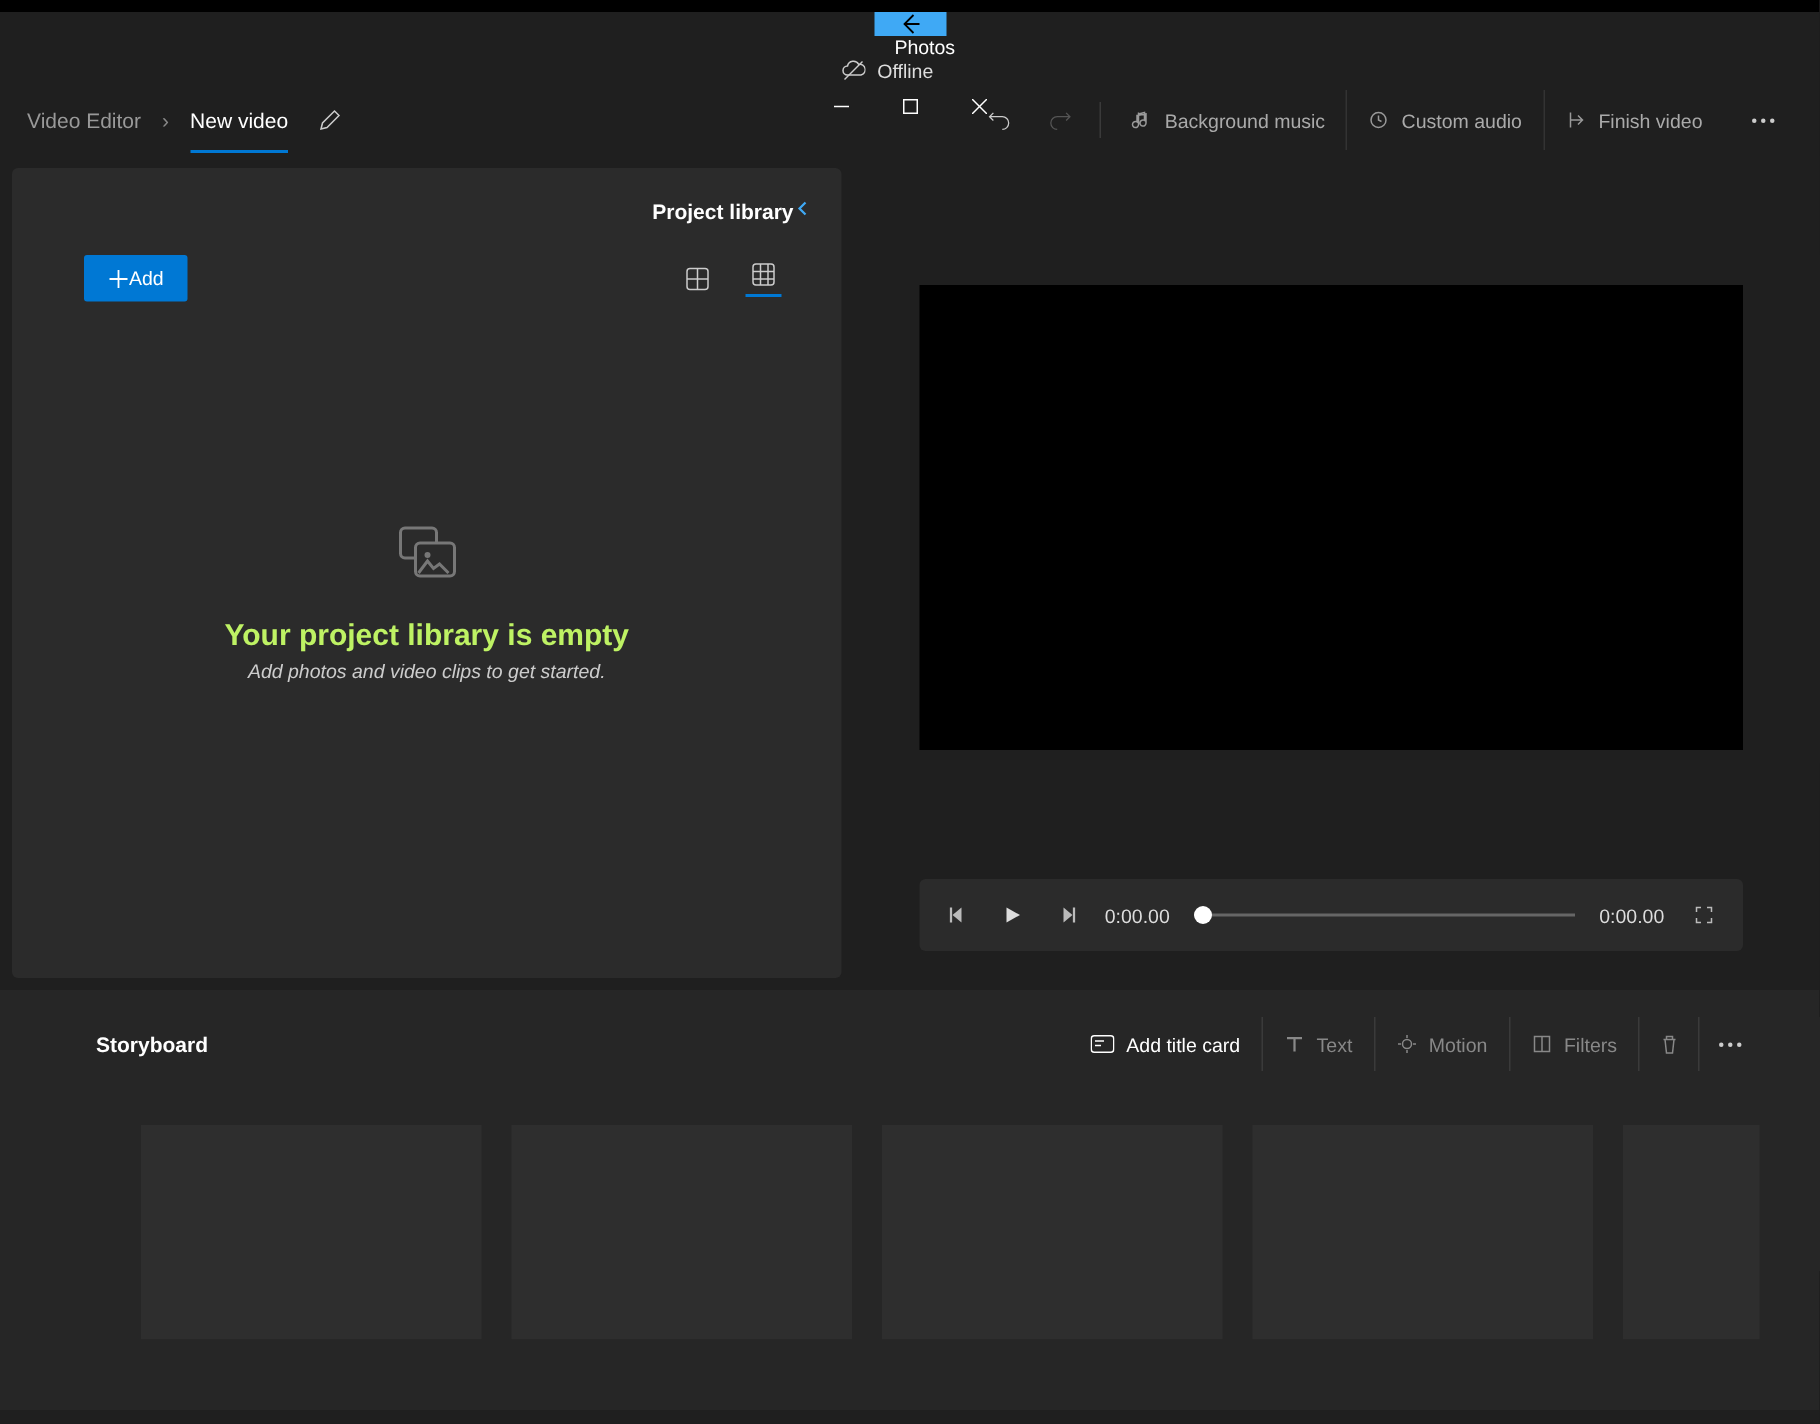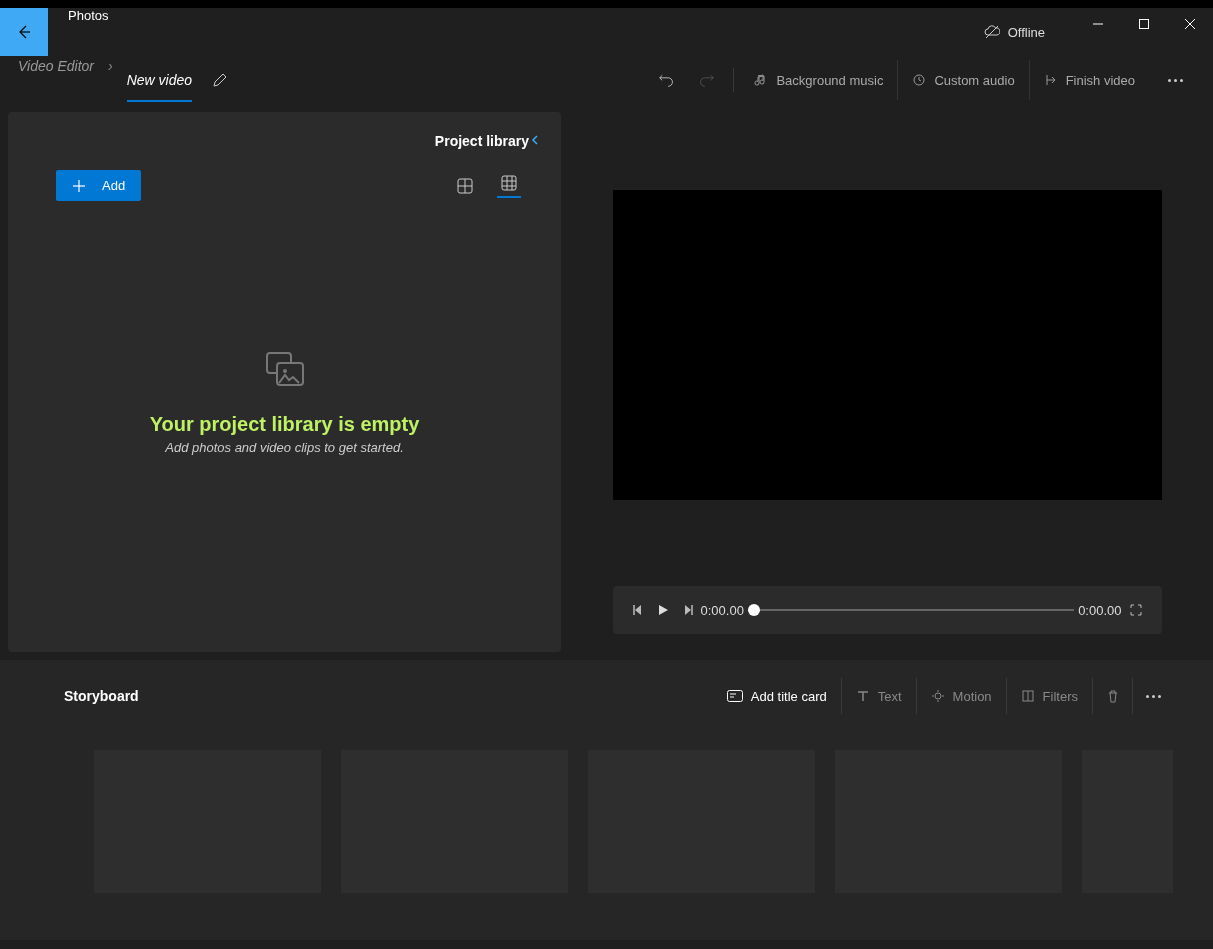--- a/index.html
+++ b/index.html
@@ -18,21 +18,23 @@
     display: flex;
     align-items: center;
     gap: 40px;
     padding-left: 40px;
     color: #888;
     font-size: 11px;
   }
   .titlebar {
     height: 48px;
     display: flex;
+    align-items: center;
     background: #1f1f1f;
+    flex-direction: column;
   }
   .back-btn {
     width: 48px;
     height: 48px;
     background: #3fa9f5;
     display: flex;
     align-items: center;
     justify-content: center;
     color: #000;
   }
@@ -63,24 +65,24 @@
   .toolbar {
     height: 48px;
     display: flex;
     align-items: center;
     padding: 0 18px;
     gap: 0;
     background: #1f1f1f;
   }
   .breadcrumb {
     display: flex;
+    align-items: center;
     gap: 14px;
     color: #bbb;
     font-size: 14px;
-    font-style: italic;
   }
   .bc-current {
     color: #fff;
     border-bottom: 2px solid #0078d4;
     padding-bottom: 12px;
     margin-top: 14px;
     font-size: 14px;
   }
   .bc-chevron { color: #888; }
   .edit-name { margin-left: 20px; color: #ccc; display:flex; align-items:center;}
@@ -131,21 +133,21 @@
   .lib-actions {
     display: flex;
     align-items: center;
     justify-content: space-between;
     padding: 10px 40px 10px 48px;
   }
   .add-btn {
     background: #0078d4;
     display: flex;
     align-items: center;
-    gap: 16px;
+    gap: 0;
     padding: 8px 16px;
     border-radius: 2px;
     font-size: 13px;
   }
   .view-toggles { display: flex; gap: 20px; }
   .view-toggle { color: #ccc; display:flex; align-items:center; justify-content:center; width:24px; height:24px;}
   .view-toggle.active { border-bottom: 2px solid #0078d4; padding-bottom: 4px; }
   .lib-empty {
     flex: 1;
     display: flex;
@@ -174,21 +176,21 @@
   }
   .player-controls {
     width: 549px;
     height: 48px;
     background: #2b2b2b;
     border-radius: 4px;
     margin-top: 86px;
     display: flex;
     align-items: center;
     padding: 0 16px;
-    gap: 4px;
+    gap: 16px;
   }
   .pc-btn { color: #ddd; display:flex; align-items:center; justify-content:center; width:20px;}
   .pc-time { font-size: 13px; color: #ddd; }
   .pc-track {
     flex: 1;
     height: 2px;
     background: #666;
     position: relative;
   }
   .pc-thumb {

